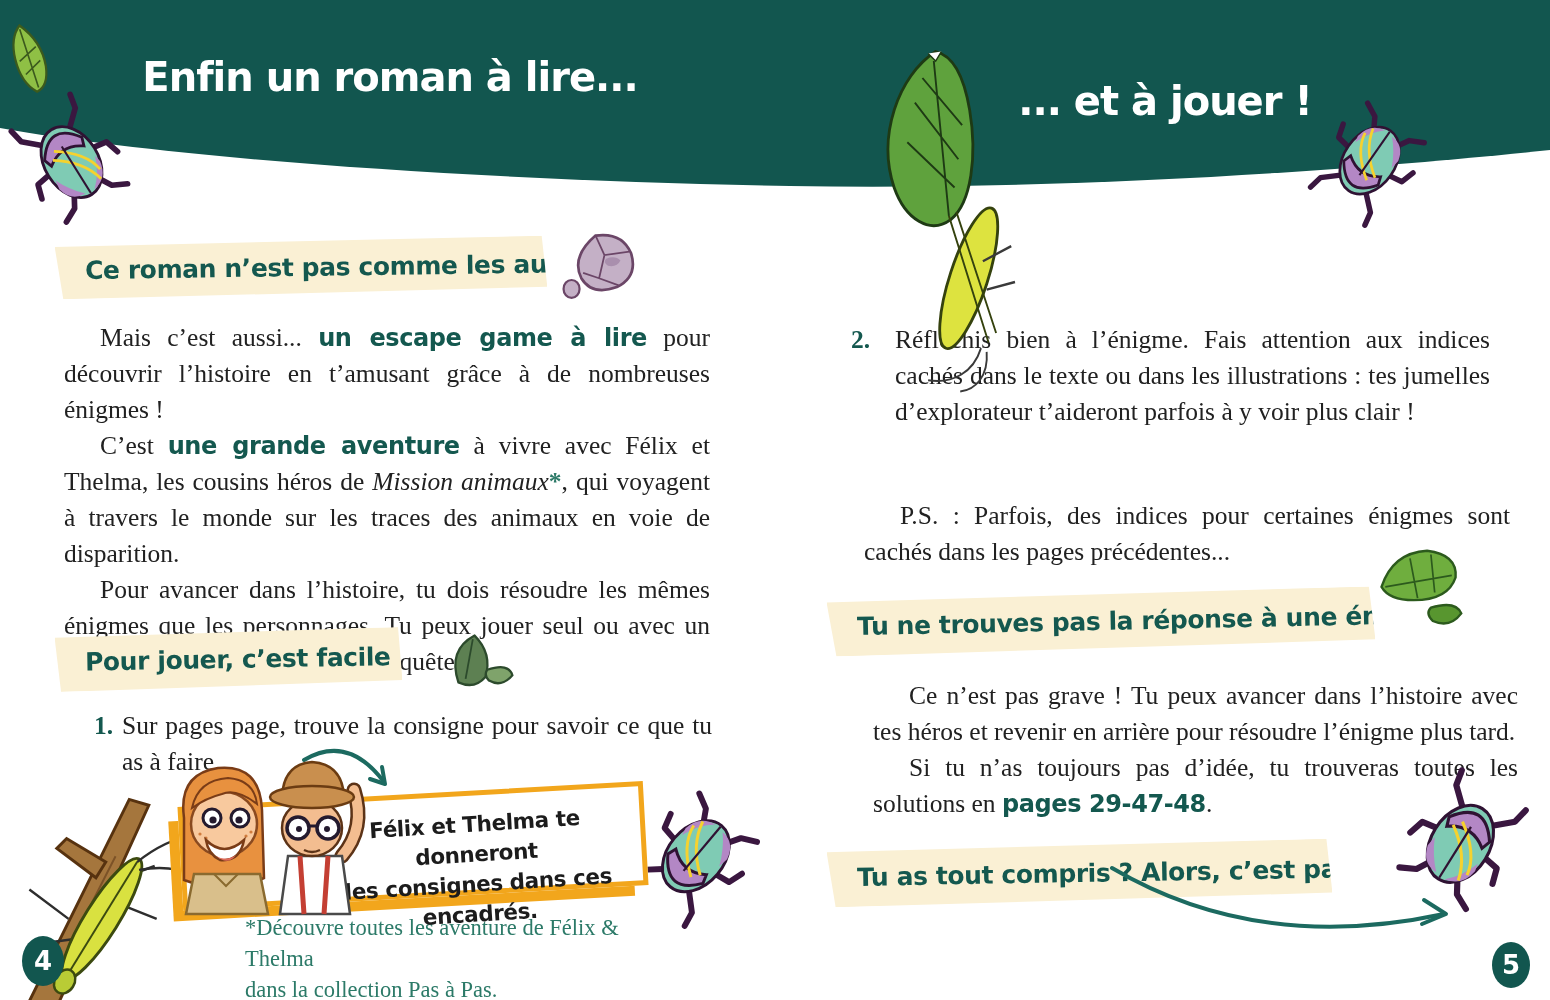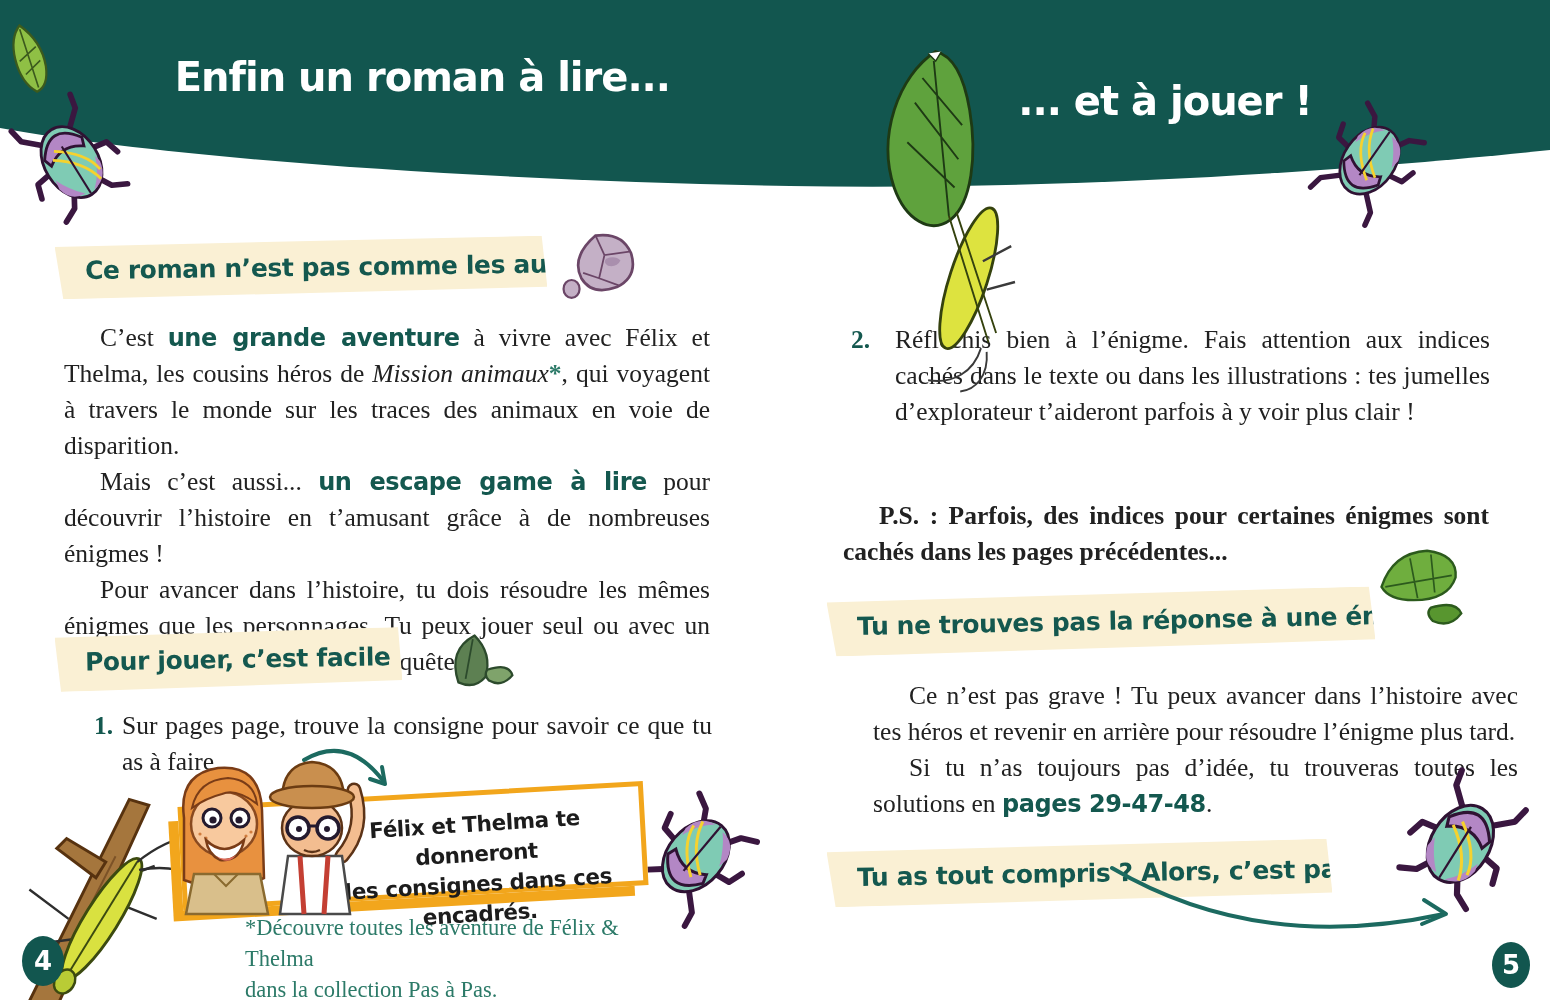--- a/index.html
+++ b/index.html
@@ -59,21 +59,21 @@
   
   .illu{position:absolute;z-index:3;}
   svg{display:block;overflow:visible;}
 </style>
 </head>
 <body>
 
 <svg id="header-svg" width="1550" height="200" viewBox="0 0 1550 200">
   <path d="M0 0 H1550 V150 C1380 168 1080 191 790 186 C500 181 180 160 0 128 Z" fill="#12564f"></path>
 </svg>
-<div class="title" style="left:110px;top:54px;width:560px;text-align:right;">Enfin un roman à lire...</div>
+<div class="title" style="left:110px;top:54px;width:560px;">Enfin un roman à lire...</div>
 <div class="title" style="left:935px;top:60px;width:460px;margin-top:18px;">... et à jouer !</div>
 
 <div class="illu" style="left:12px;top:22px;width:36px;transform:rotate(-18deg);">
   <svg viewBox="0 0 40 80" width="36">
     <path d="M20 2 Q38 26 34 54 Q30 76 16 78 Q2 64 4 36 Q6 12 20 2 Z" fill="#8fc045" stroke="#3c5a1d" stroke-width="2.5"></path>
     <path d="M19 6 L19 74 M8 40 L30 30 M10 56 L30 46" stroke="#3c5a1d" stroke-width="1.8" fill="none"></path>
   </svg>
 </div>
 
 <div class="illu" style="left:24px;top:96px;width:92px;transform:rotate(-32deg);">
@@ -138,22 +138,22 @@
 <div class="illu" style="left:560px;top:232px;width:80px;">
   <svg viewBox="0 0 90 80" width="80">
     <path d="M40 4 Q70 0 80 24 Q88 50 64 62 Q36 72 24 52 Q12 28 40 4 Z" fill="#c4b0c6" stroke="#6b4667" stroke-width="3"></path>
     <path d="M40 4 L50 26 L78 22 M50 26 L44 52 L66 60 M44 52 L26 46" stroke="#6b4667" stroke-width="2" fill="none"></path>
     <path d="M52 30 q10 -4 16 2 q-4 8 -14 6 q-6 -4 -2 -8 Z" fill="#a98fad"></path>
     <ellipse cx="13" cy="64" rx="9" ry="10" fill="#c4b0c6" stroke="#6b4667" stroke-width="2.5"></ellipse>
   </svg>
 </div>
 
 <div class="col" style="left:64px;top:320px;width:646px;">
+  <p><span>Mais c’est aussi... </span><span class="hl">un escape game à lire</span><span> pour découvrir l’histoire en t’amusant grâce à de nombreuses énigmes !</span></p>
   <p><span>C’est </span><span class="hl">une grande aventure</span><span> à vivre avec Félix et Thelma, les cousins héros de </span><span class="it">Mission animaux</span><span class="ast">*</span><span>, qui voyagent à travers le monde sur les traces des animaux en voie de disparition.</span></p>
-  <p><span>Mais c’est aussi... </span><span class="hl">un escape game à lire</span><span> pour découvrir l’histoire en t’amusant grâce à de nombreuses énigmes !</span></p>
   <p>Pour avancer dans l’histoire, tu dois résoudre les mêmes énigmes que les personnages. Tu peux jouer seul ou avec un adulte qui t’aidera à lire... et à enquêter !</p>
 </div>
 
 <div class="cream-banner" style="left:55px;top:630px;width:347px;height:59px;transform:rotate(-1deg);">
   <span>Pour jouer, c’est facile :</span>
 </div>
 
 <div class="illu" style="left:444px;top:632px;width:72px;">
   <svg viewBox="0 0 80 70" width="72">
     <path d="M16 56 Q4 20 34 4 Q54 24 46 50 Q34 64 16 56 Z" fill="#5d8052" stroke="#2c4a2c" stroke-width="2.5"></path>
@@ -268,21 +268,21 @@
 <div class="col step" style="left:845px;top:250px;width:645px;padding-left:50px;box-sizing:border-box;">
   <span class="stepnum" style="left:6px;">2.</span>
   <span class="txt">Réfléchis bien à l’énigme. Fais attention aux indices cachés dans le texte ou dans les illustrations : tes jumelles d’explorateur t’aideront parfois à y voir plus clair !</span>
 </div>
 
 <div class="col step" style="left:845px;top:428px;width:645px;padding-left:50px;box-sizing:border-box;">
   <span class="stepnum" style="left:10px;">3.</span>
   <span class="txt">Tourne la page quand tu as trouvé la solution !</span>
 </div>
 
-<div class="col" style="left:843px;top:498px;width:646px;font-weight:bold;">
+<div class="col" style="left:864px;top:498px;width:646px;">
   <p>P.S. : Parfois, des indices pour certaines énigmes sont cachés dans les pages précédentes...</p>
 </div>
 
 <div class="illu" style="left:1372px;top:545px;width:95px;">
   <svg viewBox="0 0 100 90" width="95">
     <path d="M10 44 Q22 8 58 6 Q90 10 88 34 Q80 58 44 58 Q18 58 10 44 Z" fill="#6fae3e" stroke="#2c5a1d" stroke-width="2.5"></path>
     <path d="M14 44 L84 32 M40 14 L48 56 M62 10 L66 50" stroke="#2c5a1d" stroke-width="1.8" fill="none"></path>
     <path d="M62 66 Q88 58 94 72 Q82 88 64 80 Q56 72 62 66 Z" fill="#58962f" stroke="#2c5a1d" stroke-width="2.5"></path>
   </svg>
 </div>

